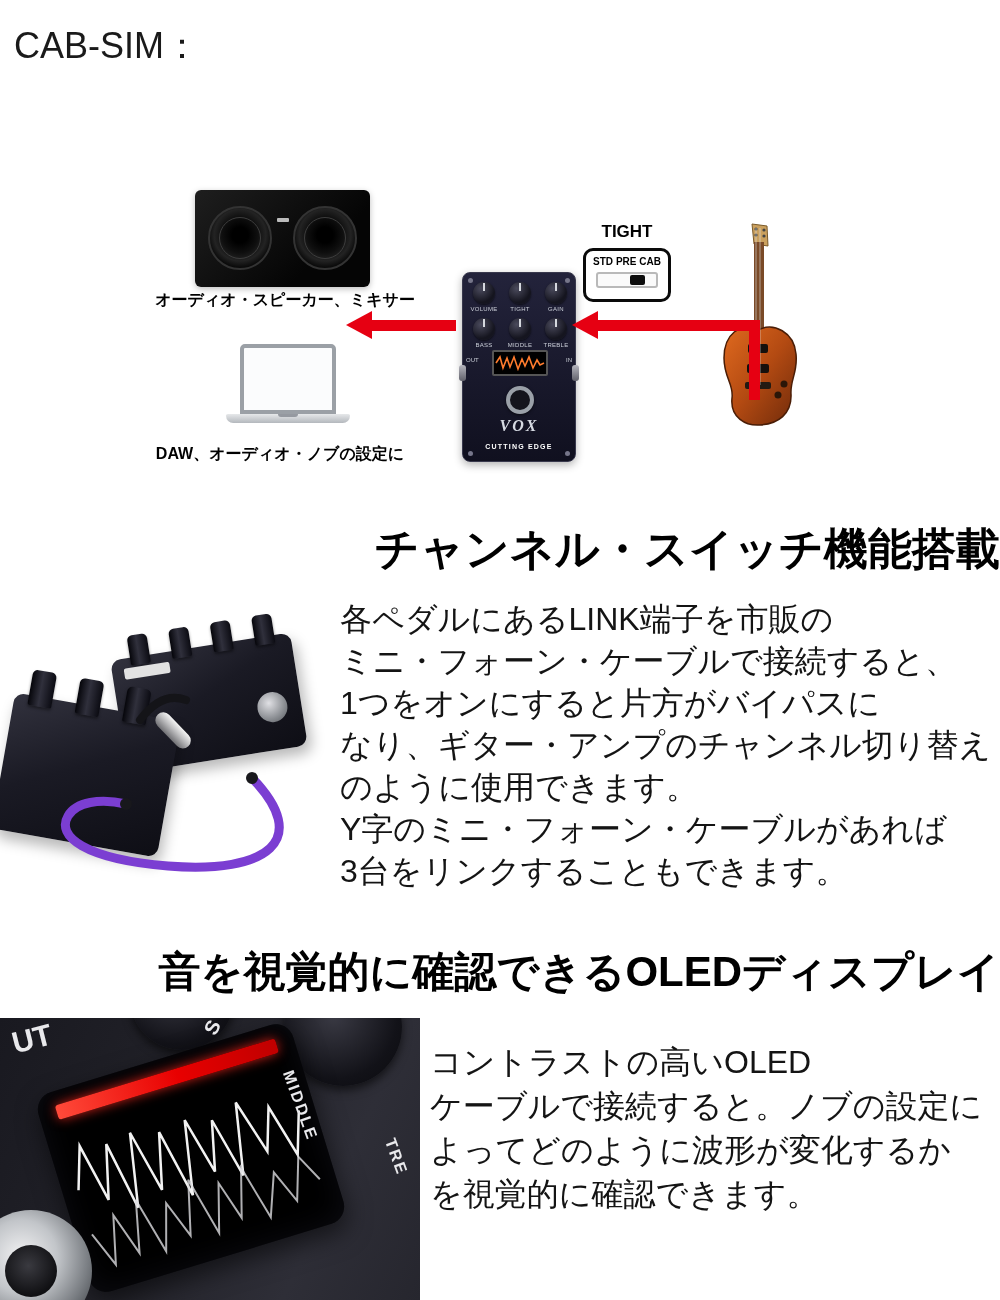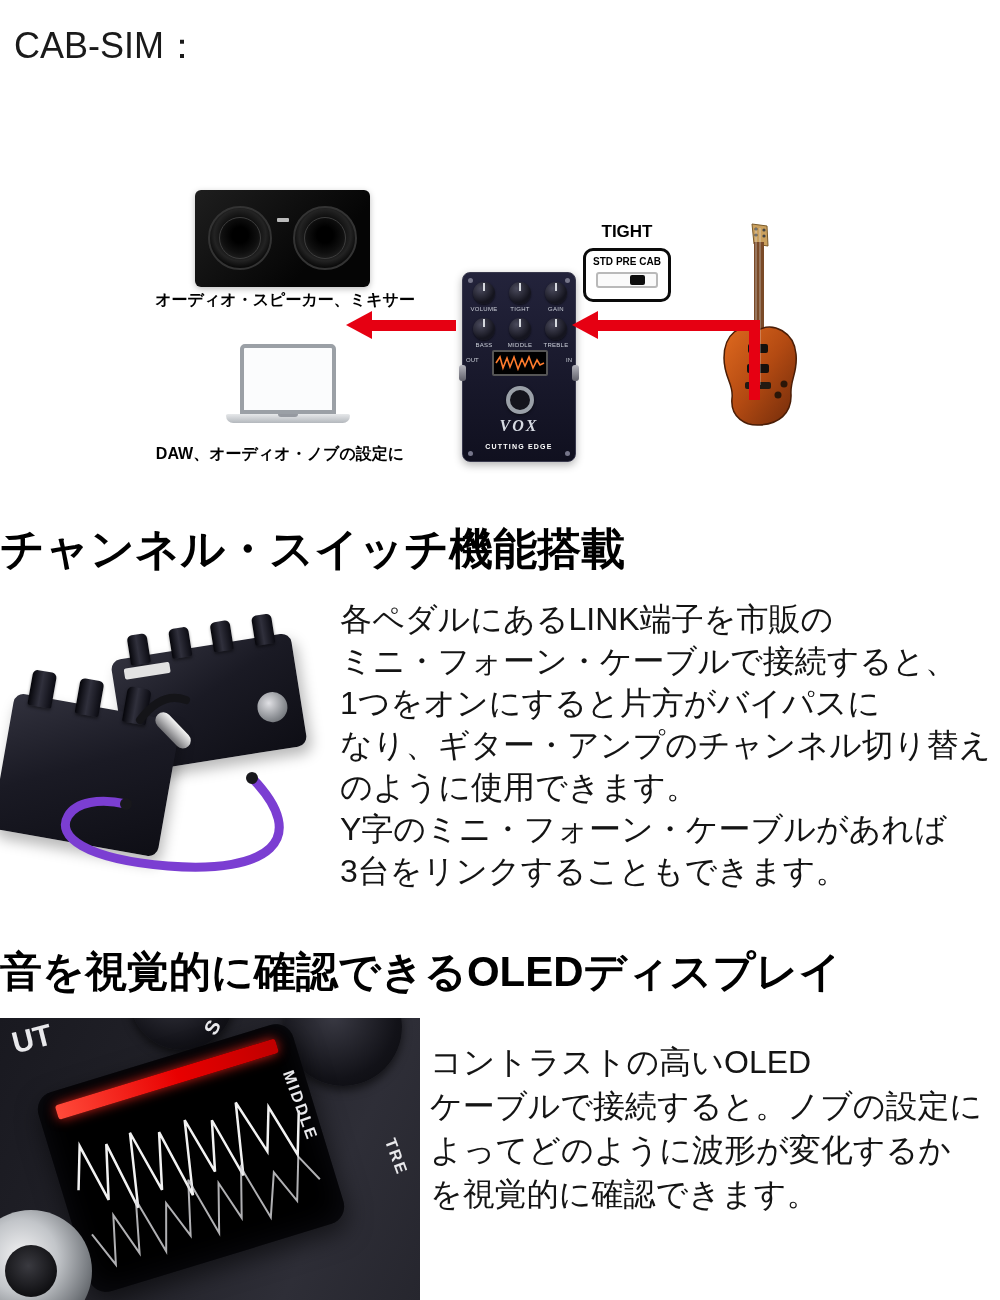--- a/index.html
+++ b/index.html
@@ -70,21 +70,21 @@
   
   .ab { position:absolute; height:11px; background:#e60012; }
   .av { position:absolute; width:11px; background:#e60012; }
   .ah { position:absolute; width:0; height:0; border-top:14px solid transparent;
     border-bottom:14px solid transparent; border-right:26px solid #e60012; }
 
   
   .guitar { left:712px; top:42px; }
 
   
-  .heading { left:0; width:1000px; text-align:left; font-weight:900; color:#000; letter-spacing:0; }
+  .heading { left:0; width:1000px; text-align:right; font-weight:900; color:#000; letter-spacing:0; }
   .h-channel { top:520px; font-size:44px; }
   .h-oled { top:944px; font-size:42px; }
   .body-text { font-size:32px; line-height:42px; color:#141414; }
   .channel-text { left:340px; top:598px; width:655px; }
   .oled-text { left:430px; top:1040px; width:565px; font-size:32px; line-height:44px; }
 
   
   .pedals-photo { left:0; top:608px; width:338px; height:272px; overflow:hidden; }
   .mini-pedal { position:absolute; border-radius:10px;
     background:linear-gradient(155deg,#32323e 0%,#1a1a24 45%,#0e0e15 100%);

